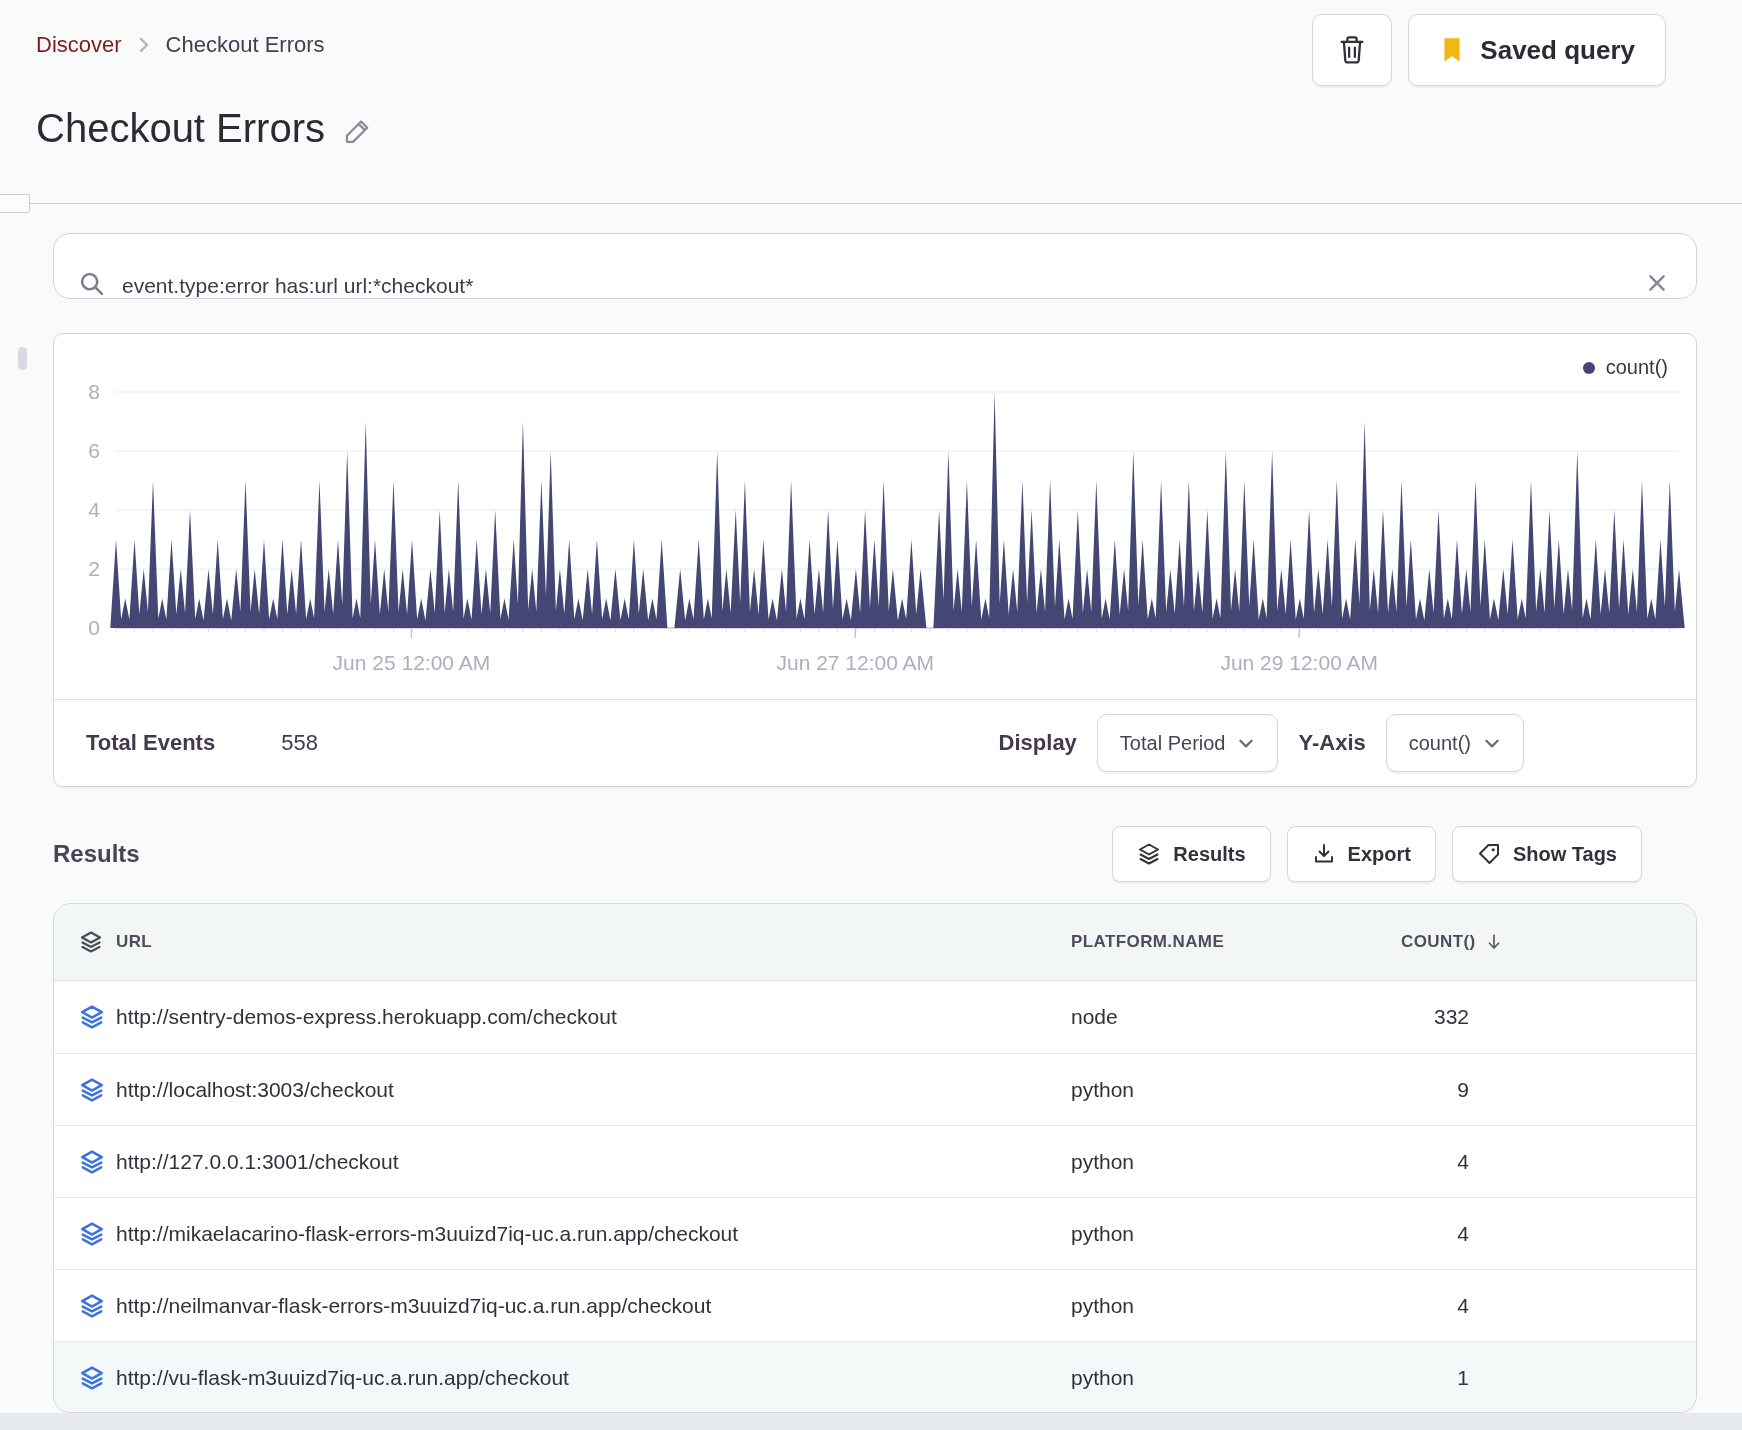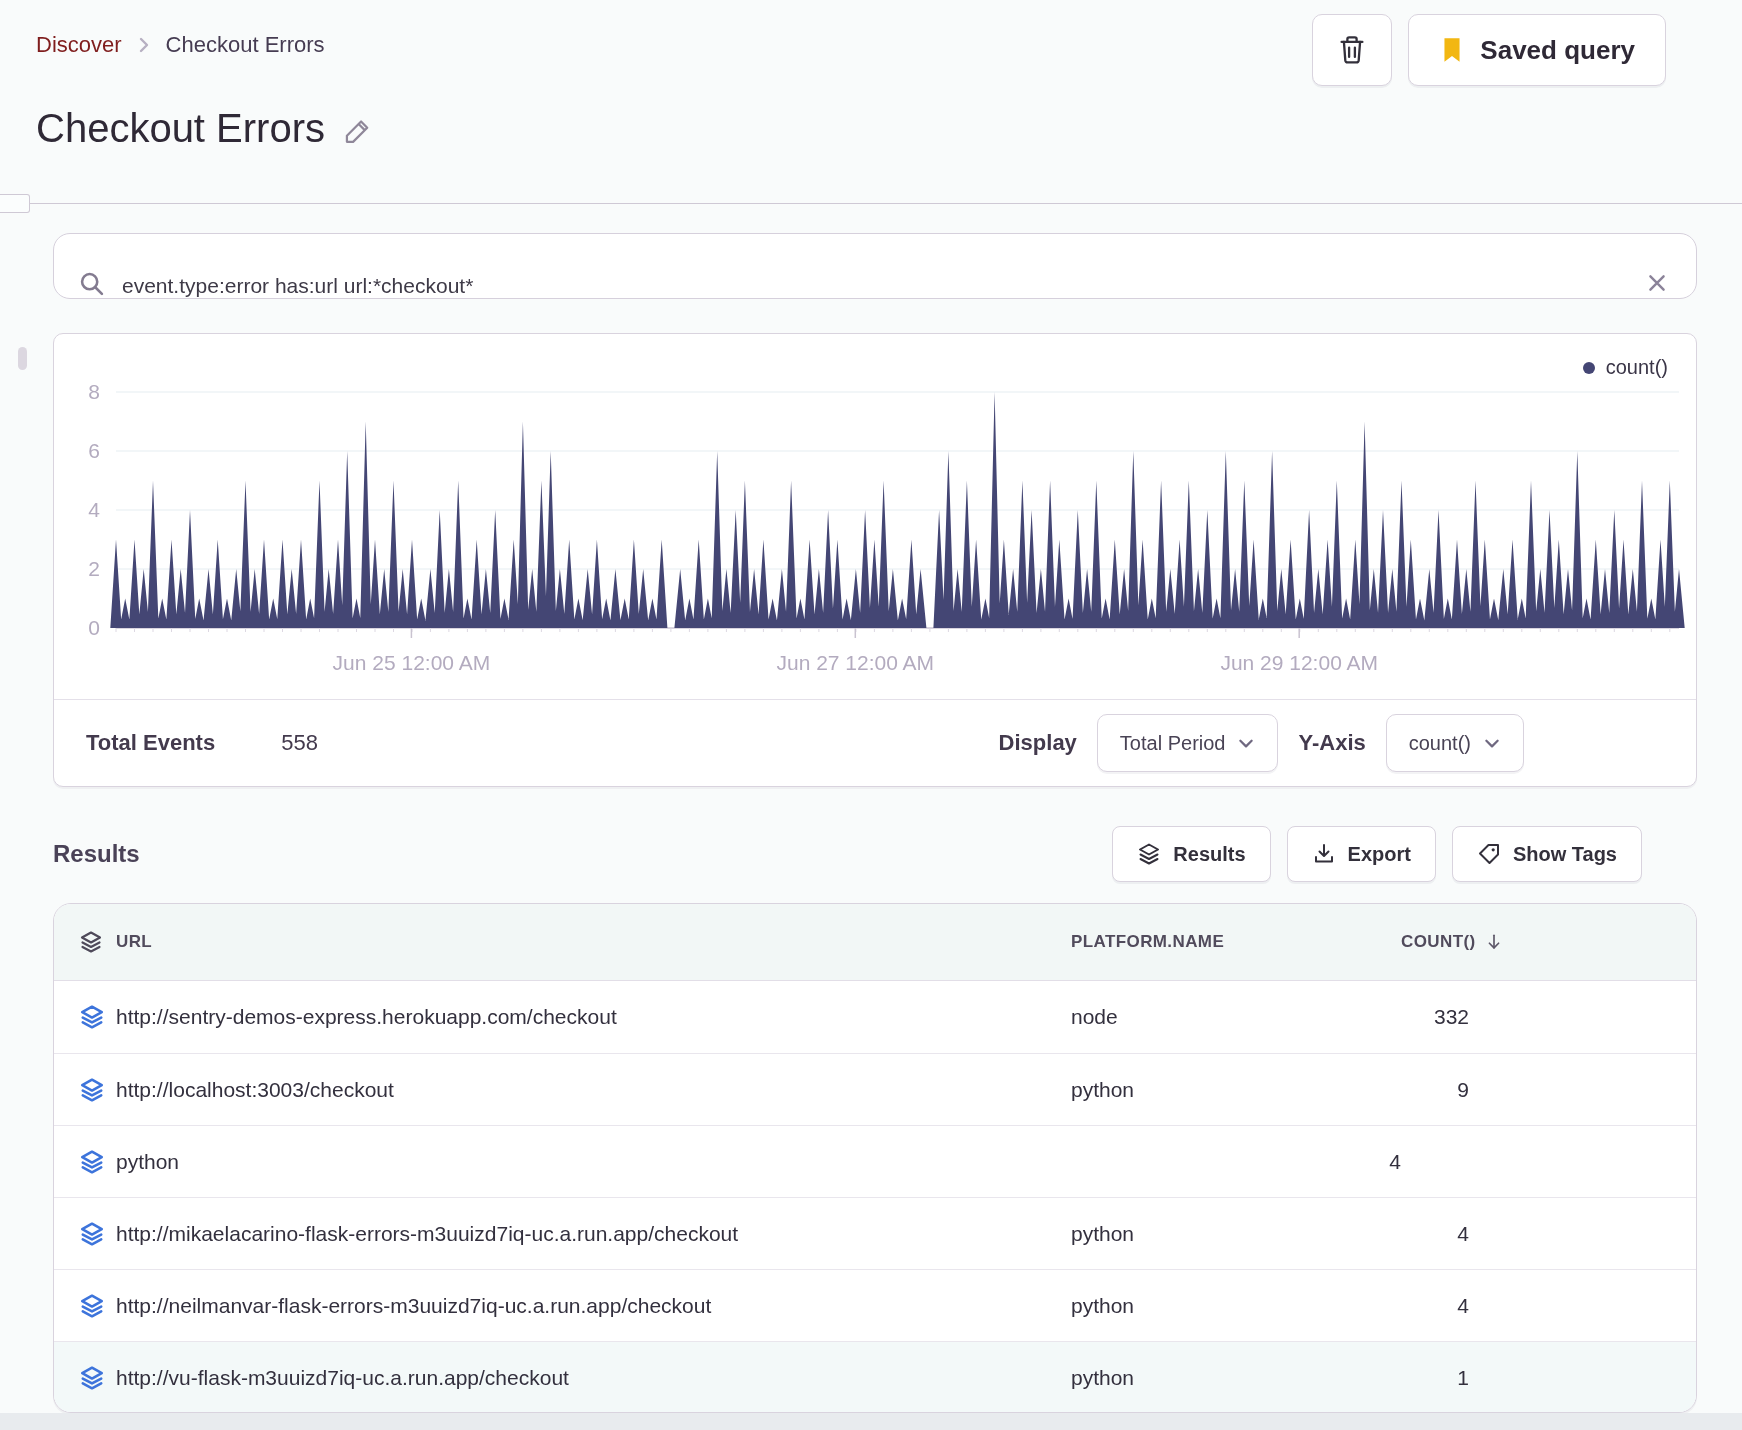--- a/index.html
+++ b/index.html
@@ -394,20 +394,21 @@
   </div>
 
   <div class="trow tbody-row">
     <span class="cell-icon">
       <svg width="26" height="28" viewBox="0 0 24 24">
         <path d="M12 2.5 L21 7.5 L12 12.5 L3 7.5 Z" fill="none" stroke="#3d74db" stroke-width="2.4" stroke-linejoin="round"></path>
         <path d="M3.5 12.5 L12 17 L20.5 12.5" fill="none" stroke="#3d74db" stroke-width="2.4" stroke-linecap="round" stroke-linejoin="round"></path>
         <path d="M3.5 17 L12 21.5 L20.5 17" fill="none" stroke="#3d74db" stroke-width="2.4" stroke-linecap="round" stroke-linejoin="round"></path>
       </svg>
     </span>
+    <span class="cell-url">http://127.0.0.1:3001/checkout</span>
     <span class="cell-platform">python</span>
     <span class="cell-count">4</span>
     <span></span>
   </div>
 
   <div class="trow tbody-row">
     <span class="cell-icon">
       <svg width="26" height="28" viewBox="0 0 24 24">
         <path d="M12 2.5 L21 7.5 L12 12.5 L3 7.5 Z" fill="none" stroke="#3d74db" stroke-width="2.4" stroke-linejoin="round"></path>
         <path d="M3.5 12.5 L12 17 L20.5 12.5" fill="none" stroke="#3d74db" stroke-width="2.4" stroke-linecap="round" stroke-linejoin="round"></path>

